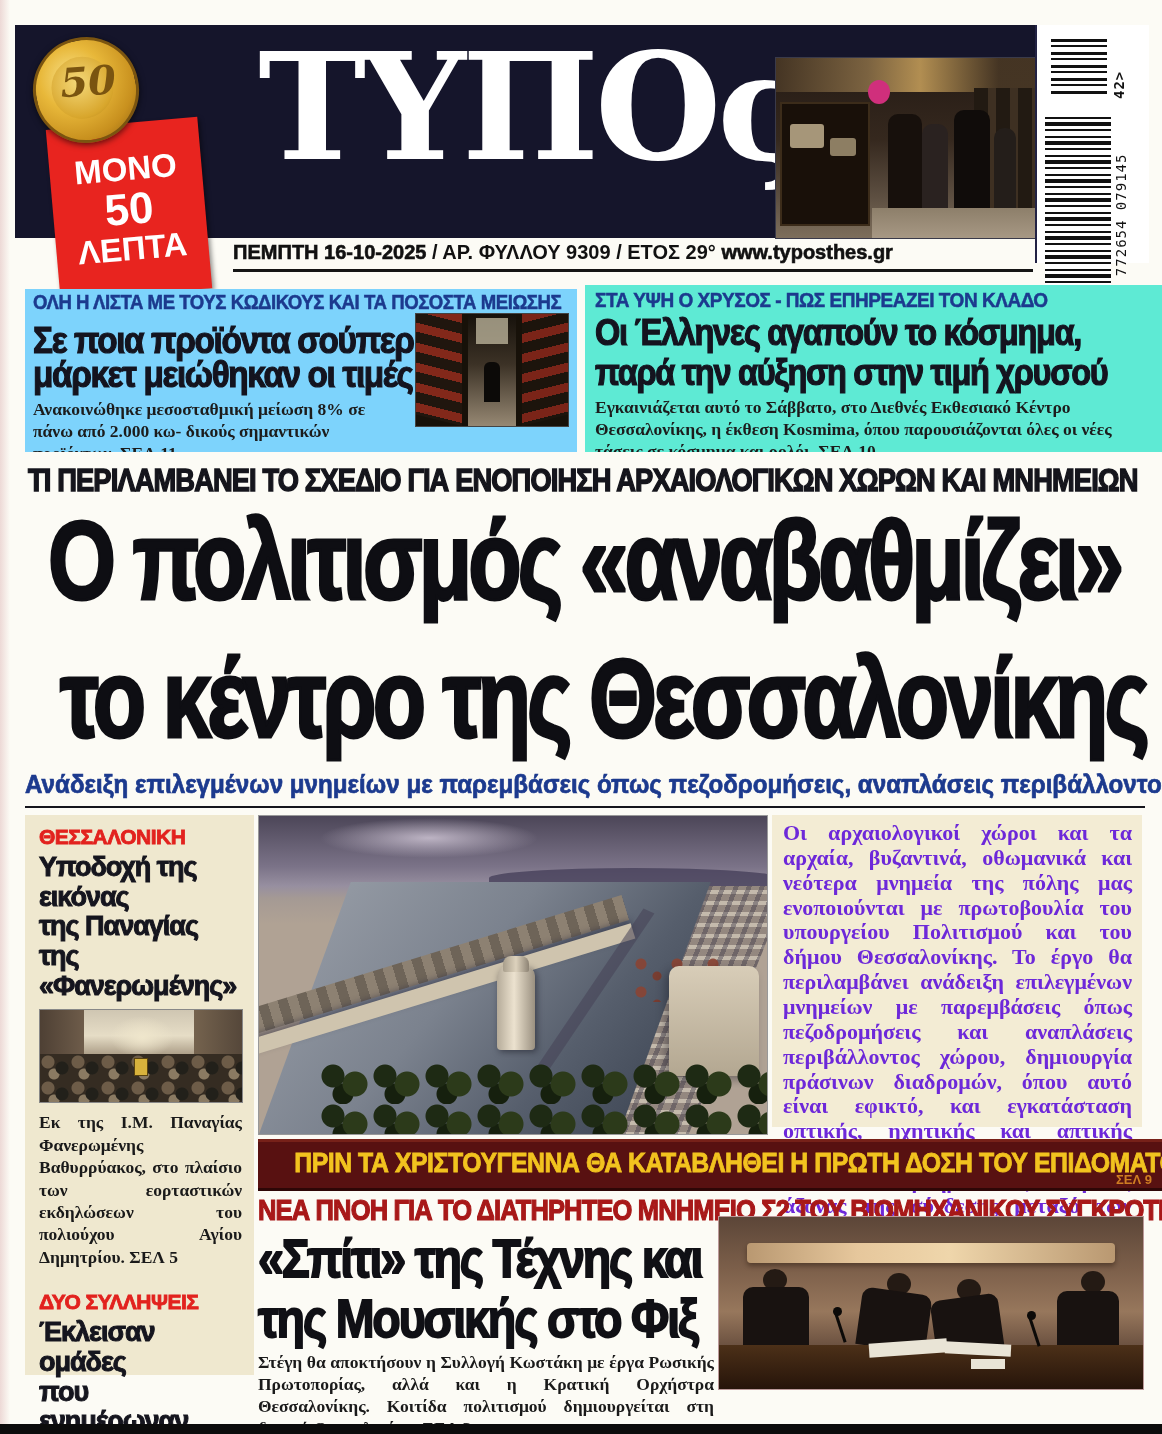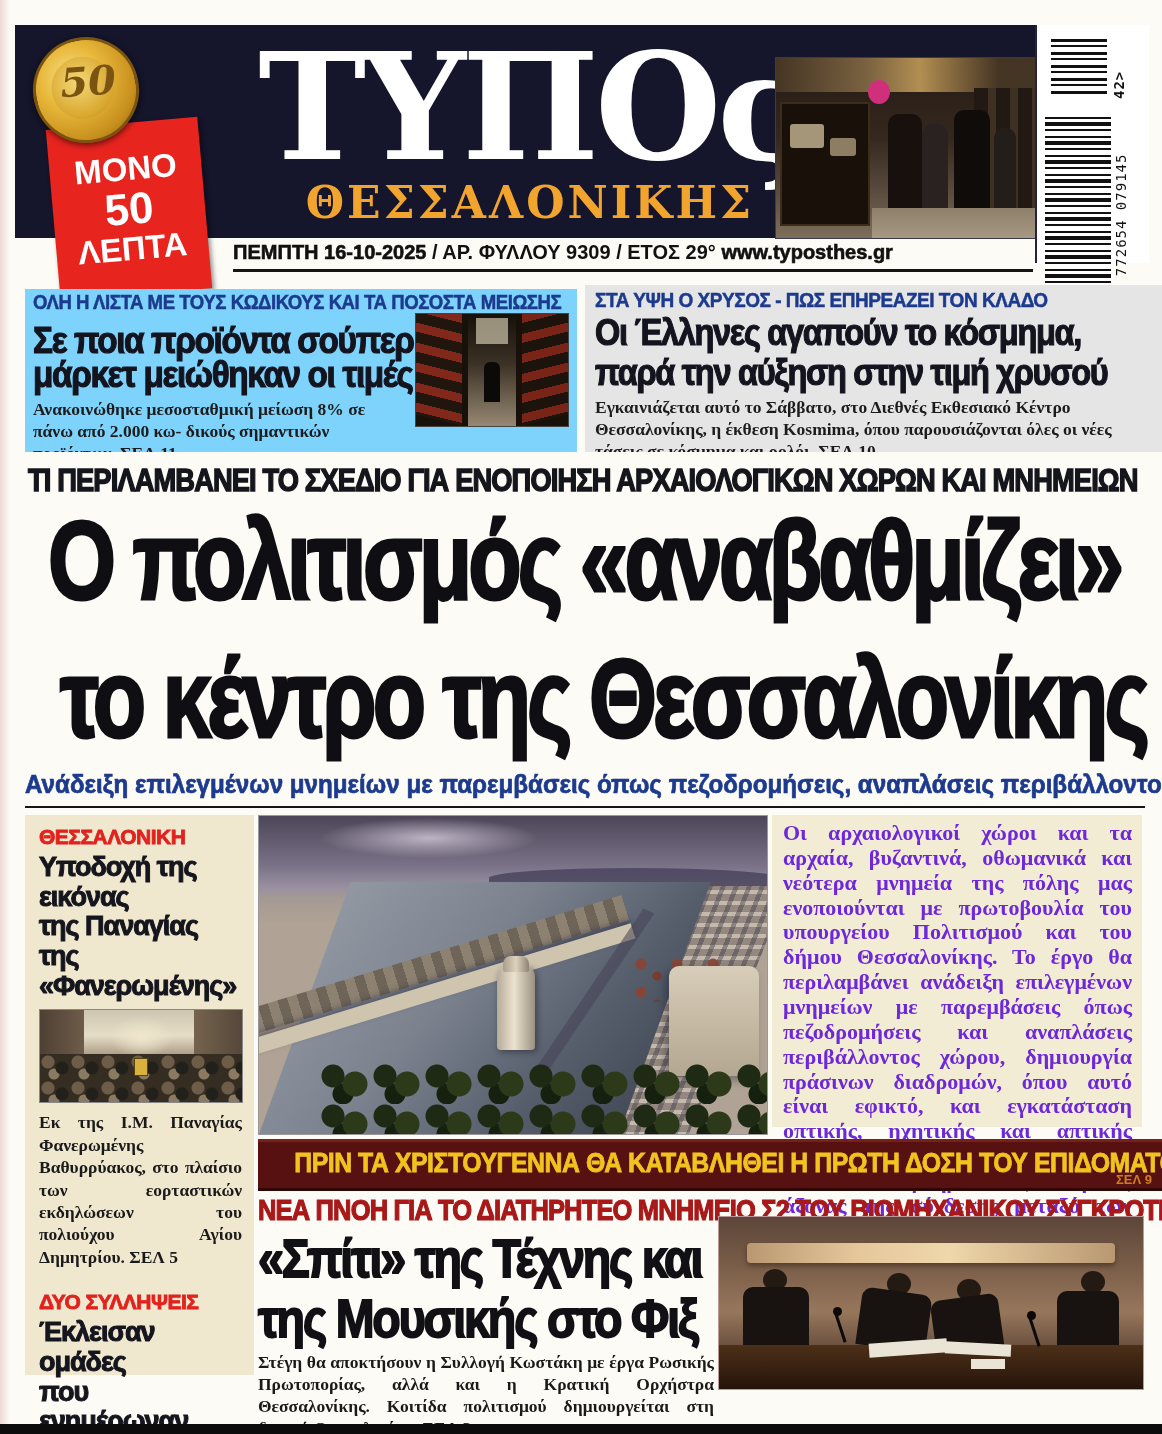--- a/index.html
+++ b/index.html
@@ -63,21 +63,21 @@
   
   .dateline{left:233px;top:241px;width:800px;padding-bottom:5px;border-bottom:3px solid #151515;
     color:#111;font-size:20px;white-space:nowrap;}
   .dl-b{font-weight:bold;-webkit-text-stroke:.6px #111;}
   .dl-r{font-weight:bold;}
   .dl-url{font-weight:bold;-webkit-text-stroke:.6px #111;}
 
   
   .teaser{overflow:hidden;}
   .teaser-left{left:25px;top:289px;width:552px;height:163px;background:#7dd3fc;}
-  .teaser-right{left:585px;top:285px;width:577px;height:167px;background:#e5e5e5;}
+  .teaser-right{left:585px;top:285px;width:577px;height:167px;background:#5eead4;}
   .kicker-blue{color:#1c3a8e;font-weight:bold;font-size:20px;letter-spacing:-.5px;
     -webkit-text-stroke:.5px #1c3a8e;}
   .t-head{color:#14141f;font-weight:bold;font-size:37px;line-height:1.06;
     letter-spacing:-1.5px;-webkit-text-stroke:1.2px #14141f;}
   .t-body{font-family:"Liberation Serif",serif;font-weight:bold;font-size:17.5px;
     line-height:1.25;color:#1c1c1c;}
   .t-photo{right:8px;top:24px;width:152px;height:112px;overflow:hidden;background:#171109;
     border:1px solid #444;}
   .sm-left{left:-6px;top:0;width:52px;height:112px;transform:skewY(14deg);transform-origin:right top;
     background:repeating-linear-gradient(180deg,#82281a 0 9px,#20160e 9px 20px);}
@@ -200,21 +200,20 @@
   .edge{left:0;top:0;width:10px;height:1434px;background:linear-gradient(90deg,#edd9d6,#fcfbf5);}
 </style>
 </head>
 <body>
 
 <div class="page">
   <div class="abs edge"></div>
 
   <div class="abs masthead">
     <div class="abs mast-title">ΤΥΠΟς</div>
-    <div class="abs mast-sub">ΘΕΣΣΑΛΟΝΙΚΗΣ</div>
 
     <div class="abs pricebox">
       <span class="l1">ΜΟΝΟ</span>
       <span class="l2">50</span>
       <span class="l3">ΛΕΠΤΑ</span>
     </div>
     <div class="abs coin">
       <div class="abs coin-inner"></div>
       <div class="abs coin-num">50</div>
     </div>

